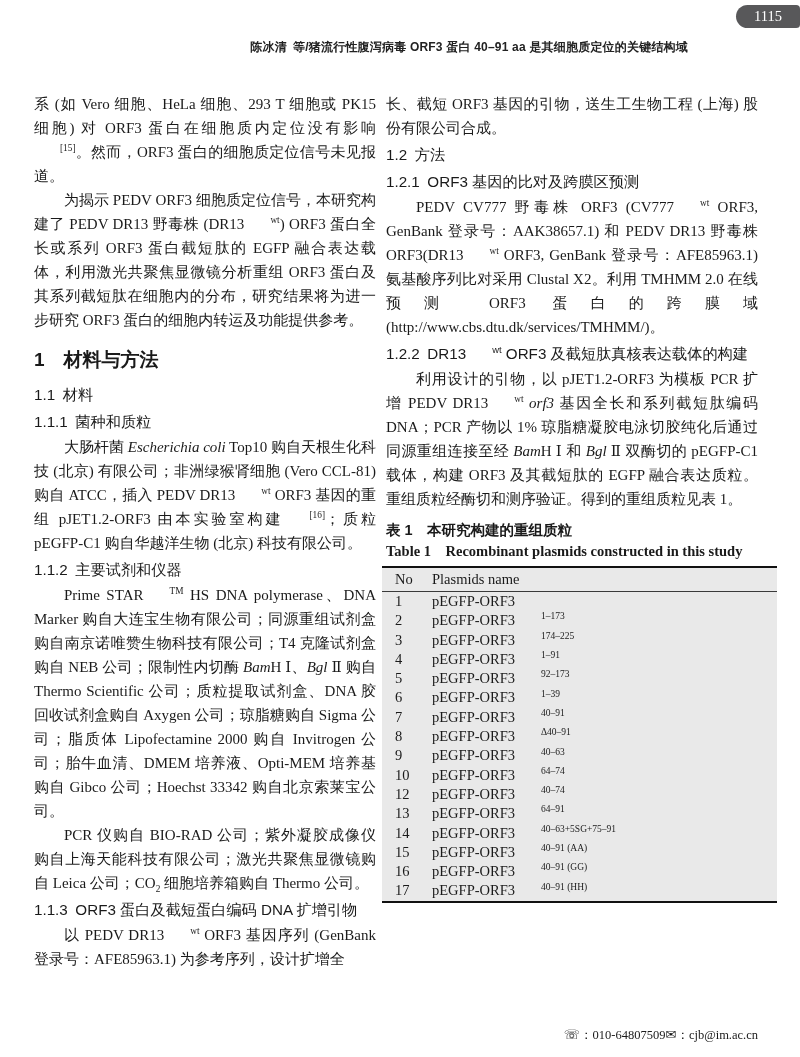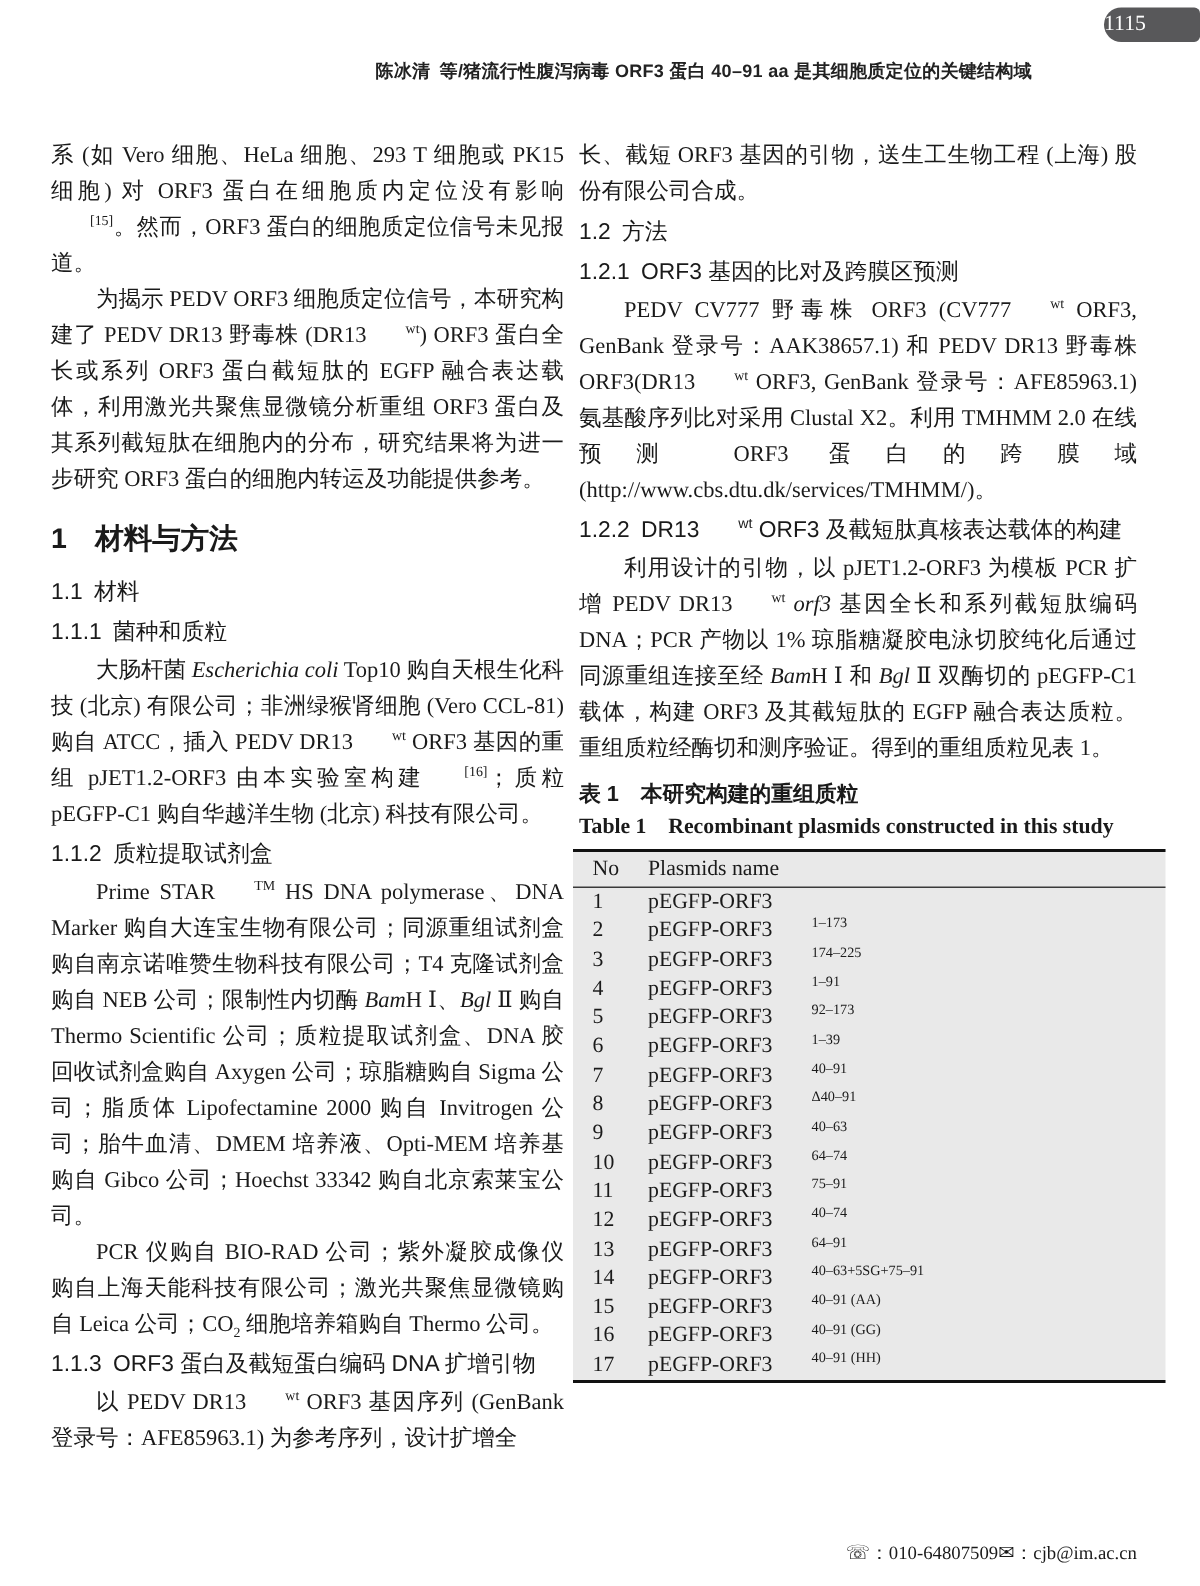--- a/index.html
+++ b/index.html
@@ -1,21 +1,21 @@
 <!DOCTYPE html>
 <html><head>
 <meta charset="utf-8">
 <style>
   html,body{margin:0;padding:0;background:#fff;}
   body{width:800px;height:1057px;position:relative;font-family:"Liberation Serif","DejaVu Serif",serif;color:#1a1a1a;}
   .page{position:absolute;inset:0;overflow:hidden;background:#ffffff;}
 
   
   .running-title{position:absolute;top:10px;right:112px;font-family:"Liberation Sans","DejaVu Sans",sans-serif;font-weight:bold;font-size:12px;color:#222;letter-spacing:.2px;margin-top:29px;}
-  .page-pill{position:absolute;top:5px;right:0;width:64px;height:23px;background:#58585a;border-radius:12px 4px 4px 12px;color:#fff;text-align:left;line-height:23px;font-size:14.5px;font-family:"Liberation Serif","DejaVu Serif",serif;}
+  .page-pill{position:absolute;top:5px;right:0;width:64px;height:23px;background:#58585a;border-radius:12px 4px 4px 12px;color:#fff;text-align:center;line-height:23px;font-size:14.5px;font-family:"Liberation Serif","DejaVu Serif",serif;}
 
   
   .col{position:absolute;top:92px;font-size:15px;line-height:24px;text-align:justify;}
   .col-left{left:34px;width:342px;}
   .col-right{left:386px;width:372px;}
   p{margin:0;}
   p.indent{text-indent:2em;}
   sup{font-size:.62em;line-height:0;vertical-align:super;padding-left:26px;}
   sub{font-size:.62em;line-height:0;vertical-align:sub;}
   i{font-style:italic;}
@@ -45,21 +45,21 @@
   <div class="running-title">陈冰清 等/猪流行性腹泻病毒 ORF3 蛋白 40–91 aa 是其细胞质定位的关键结构域</div>
   <div class="page-pill">1115</div>
 
   <div class="col col-left">
     <p>系 (如 Vero 细胞、HeLa 细胞、293 T 细胞或 PK15 细胞) 对 ORF3 蛋白在细胞质内定位没有影响<sup>[15]</sup>。然而，ORF3 蛋白的细胞质定位信号未见报道。</p>
     <p class="indent">为揭示 PEDV ORF3 细胞质定位信号，本研究构建了 PEDV DR13 野毒株 (DR13<sup>wt</sup>) ORF3 蛋白全长或系列 ORF3 蛋白截短肽的 EGFP 融合表达载体，利用激光共聚焦显微镜分析重组 ORF3 蛋白及其系列截短肽在细胞内的分布，研究结果将为进一步研究 ORF3 蛋白的细胞内转运及功能提供参考。</p>
     <h2 class="sec1">1 材料与方法</h2>
     <h3 class="sec2">1.1 材料</h3>
     <h4 class="sec3">1.1.1 菌种和质粒</h4>
     <p class="indent">大肠杆菌 <i>Escherichia coli</i> Top10 购自天根生化科技 (北京) 有限公司；非洲绿猴肾细胞 (Vero CCL-81) 购自 ATCC，插入 PEDV DR13<sup>wt</sup> ORF3 基因的重组 pJET1.2-ORF3 由本实验室构建<sup>[16]</sup>；质粒 pEGFP-C1 购自华越洋生物 (北京) 科技有限公司。</p>
-    <h4 class="sec3">1.1.2 质粒提取试剂盒</h4>
+    <h4 class="sec3">1.1.2 主要试剂和仪器</h4>
     <p class="indent">Prime STAR<sup>TM</sup> HS DNA polymerase、DNA Marker 购自大连宝生物有限公司；同源重组试剂盒购自南京诺唯赞生物科技有限公司；T4 克隆试剂盒购自 NEB 公司；限制性内切酶 <i>Bam</i>H Ⅰ、<i>Bgl</i> Ⅱ 购自 Thermo Scientific 公司；质粒提取试剂盒、DNA 胶回收试剂盒购自 Axygen 公司；琼脂糖购自 Sigma 公司；脂质体 Lipofectamine 2000 购自 Invitrogen 公司；胎牛血清、DMEM 培养液、Opti-MEM 培养基购自 Gibco 公司；Hoechst 33342 购自北京索莱宝公司。</p>
     <p class="indent">PCR 仪购自 BIO-RAD 公司；紫外凝胶成像仪购自上海天能科技有限公司；激光共聚焦显微镜购自 Leica 公司；CO<sub>2</sub> 细胞培养箱购自 Thermo 公司。</p>
     <h4 class="sec3">1.1.3 ORF3 蛋白及截短蛋白编码 DNA 扩增引物</h4>
     <p class="indent">以 PEDV DR13<sup>wt</sup> ORF3 基因序列 (GenBank 登录号：AFE85963.1) 为参考序列，设计扩增全</p>
   </div>
 
   <div class="col col-right">
     <p>长、截短 ORF3 基因的引物，送生工生物工程 (上海) 股份有限公司合成。</p>
     <h3 class="sec2">1.2 方法</h3>
     <h4 class="sec3">1.2.1 ORF3 基因的比对及跨膜区预测</h4>
@@ -111,24 +111,20 @@
           </tr>
           <tr>
             <td class="td-no">9</td>
             <td class="td-name">pEGFP-ORF3<sup>40–63</sup></td>
           </tr>
           <tr>
             <td class="td-no">10</td>
             <td class="td-name">pEGFP-ORF3<sup>64–74</sup></td>
           </tr>
           <tr>
-            <td class="td-no">11</td>
-            <td class="td-name">pEGFP-ORF3<sup>75–91</sup></td>
-          </tr>
-          <tr>
             <td class="td-no">12</td>
             <td class="td-name">pEGFP-ORF3<sup>40–74</sup></td>
           </tr>
           <tr>
             <td class="td-no">13</td>
             <td class="td-name">pEGFP-ORF3<sup>64–91</sup></td>
           </tr>
           <tr>
             <td class="td-no">14</td>
             <td class="td-name">pEGFP-ORF3<sup>40–63+5SG+75–91</sup></td>

